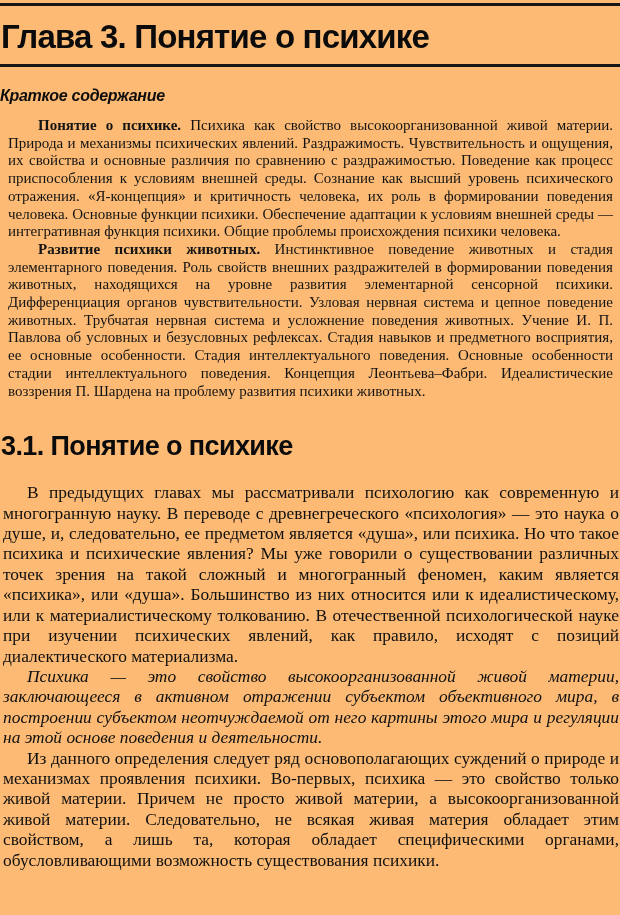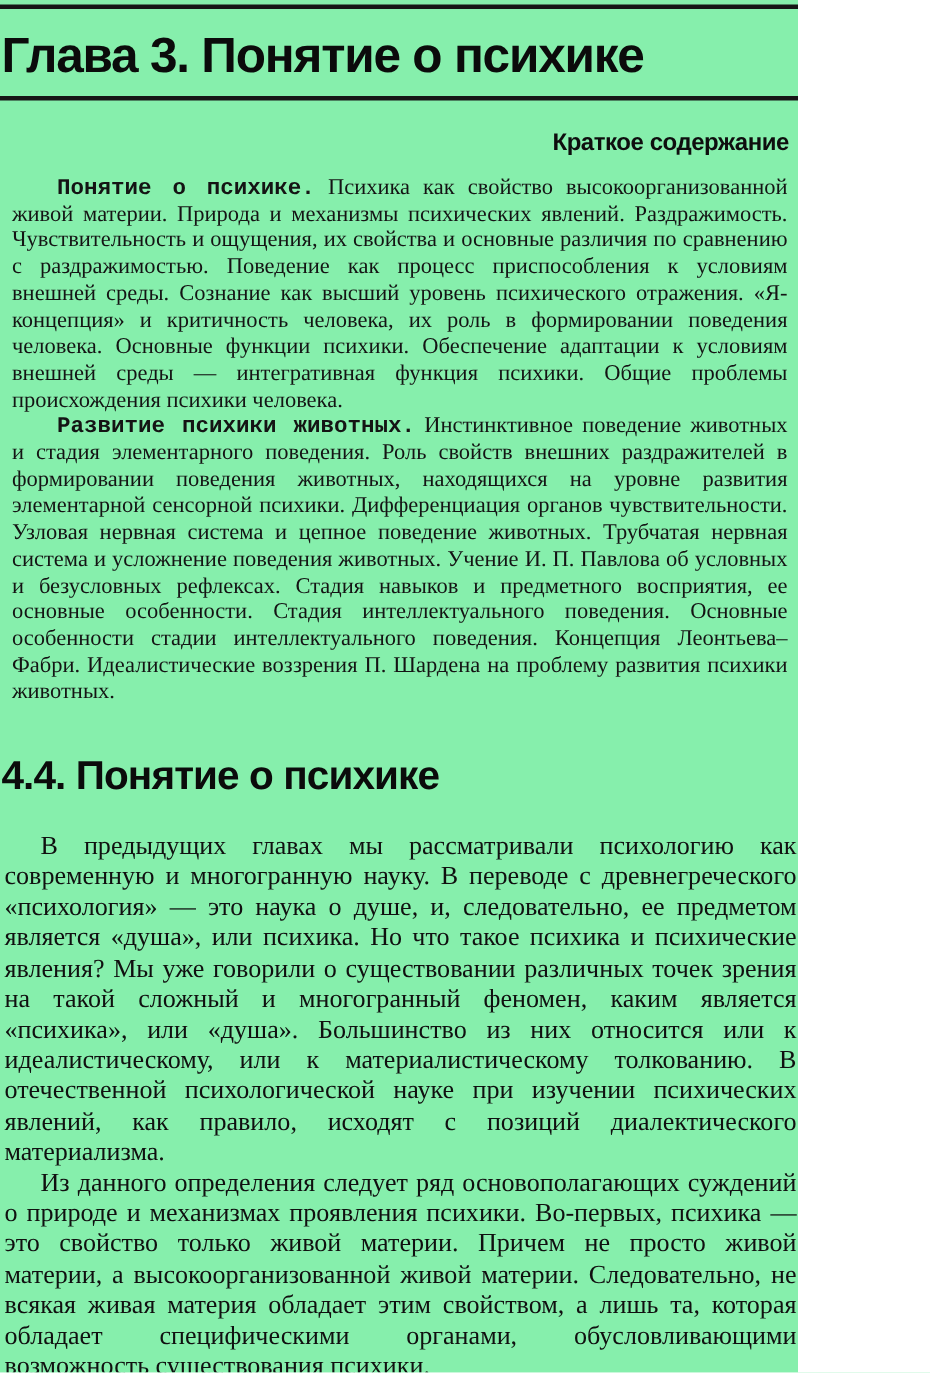--- a/index.html
+++ b/index.html
@@ -1,21 +1,21 @@
 <!DOCTYPE html>
 <html lang="ru"><head>
 <meta charset="utf-8">
 <style>
   * { margin: 0; padding: 0; box-sizing: border-box; }
   html, body { background: #ffffff; }
   .page {
     position: relative;
-    width: 532px;
+    width: 620px;
     height: 915px;
-    background: #86efac;
+    background: #fdba74;
     color: #121212;
     overflow: hidden;
     font-family: "Liberation Serif", serif;
   }
   .rule {
     height: 3px;
     background: #161616;
   }
   .rule-top { margin-top: 3px; }
   .rule-under { margin-top: 6px; }
@@ -26,34 +26,34 @@
     line-height: 43px;
     letter-spacing: -0.8px;
     color: #0b0b0b;
     margin: 9px 0 0 1px;
   }
   .summary-heading {
     font-family: "Liberation Sans", sans-serif;
     font-weight: bold;
     font-size: 16px;
     letter-spacing: -0.3px;
-    text-align: right;
     margin: 20px 6px 0 0;
     color: #0e0e0e;
+    font-style: italic;
   }
   .summary-para {
     font-size: 15px;
     line-height: 17.7px;
     text-align: justify;
     text-indent: 30px;
     margin: 0 7px 0 8px;
     color: #141414;
   }
   .summary-para:first-of-type { margin-top: 12px; }
-  .summary-para b { font-weight: bold; font-family: Liberation Mono, monospace; }
+  .summary-para b { font-weight: bold; }
   .section-heading {
     font-family: "Liberation Sans", sans-serif;
     font-weight: bold;
     font-size: 27px;
     letter-spacing: -0.6px;
     color: #0b0b0b;
     margin: 31px 0 0 1px;
   }
   .body-para {
     font-size: 17.4px;
@@ -76,20 +76,21 @@
   <h1 class="chapter-title"><span>Глава 3. Понятие о психике</span><br></h1>
 
   <div class="rule rule-under"></div>
 
   <div class="summary-heading">Краткое содержание</div>
 
   <p class="summary-para"><b>Понятие о психике.</b> <span>Психика как свойство высокоорганизованной живой материи. Природа и механизмы психических явлений. Раздражимость. Чувствительность и ощущения, их свойства и основные различия по сравнению с раздражимостью. Поведение как процесс приспособления к условиям внешней среды. Сознание как высший уровень психического отражения. «Я-концепция» и критичность человека, их роль в формировании поведения человека. Основные функции психики. Обеспечение адаптации к условиям внешней среды — интегративная функция психики. Общие проблемы происхождения психики человека.</span></p>
 
   <p class="summary-para"><b>Развитие психики животных.</b> <span>Инстинктивное поведение животных и стадия элементарного поведения. Роль свойств внешних раздражителей в формировании поведения животных, находящихся на уровне развития элементарной сенсорной психики. Дифференциация органов чувствительности. Узловая нервная система и цепное поведение животных. Трубчатая нервная система и усложнение поведения животных. Учение И. П. Павлова об условных и безусловных рефлексах. Стадия навыков и предметного восприятия, ее основные особенности. Стадия интеллектуального поведения. Основные особенности стадии интеллектуального поведения. Концепция Леонтьева–Фабри. Идеалистические воззрения П. Шардена на проблему развития психики животных.</span></p>
 
-  <h2 class="section-heading">4.4. Понятие о психике</h2>
+  <h2 class="section-heading">3.1. Понятие о психике</h2>
 
   <p class="body-para first">В предыдущих главах мы рассматривали психологию как современную и многогранную науку. В переводе с древнегреческого «психология» — это наука о душе, и, следовательно, ее предметом является «душа», или психика. Но что такое психика и психические явления? Мы уже говорили о существовании различных точек зрения на такой сложный и многогранный феномен, каким является «психика», или «душа». Большинство из них относится или к идеалистическому, или к материалистическому толкованию. В отечественной психологической науке при изучении психических явлений, как правило, исходят с позиций диалектического материализма.</p>
 
+  <p class="body-para definition">Психика — это свойство высокоорганизованной живой материи, заключающееся в активном отражении субъектом объективного мира, в построении субъектом неотчуждаемой от него картины этого мира и регуляции на этой основе поведения и деятельности.</p>
 
   <p class="body-para">Из данного определения следует ряд основополагающих суждений о природе и механизмах проявления психики. Во-первых, психика — это свойство только живой материи. Причем не просто живой материи, а высокоорганизованной живой материи. Следовательно, не всякая живая материя обладает этим свойством, а лишь та, которая обладает специфическими органами, обусловливающими возможность существования психики.</p>
 
 </div>
 
 </body></html>

